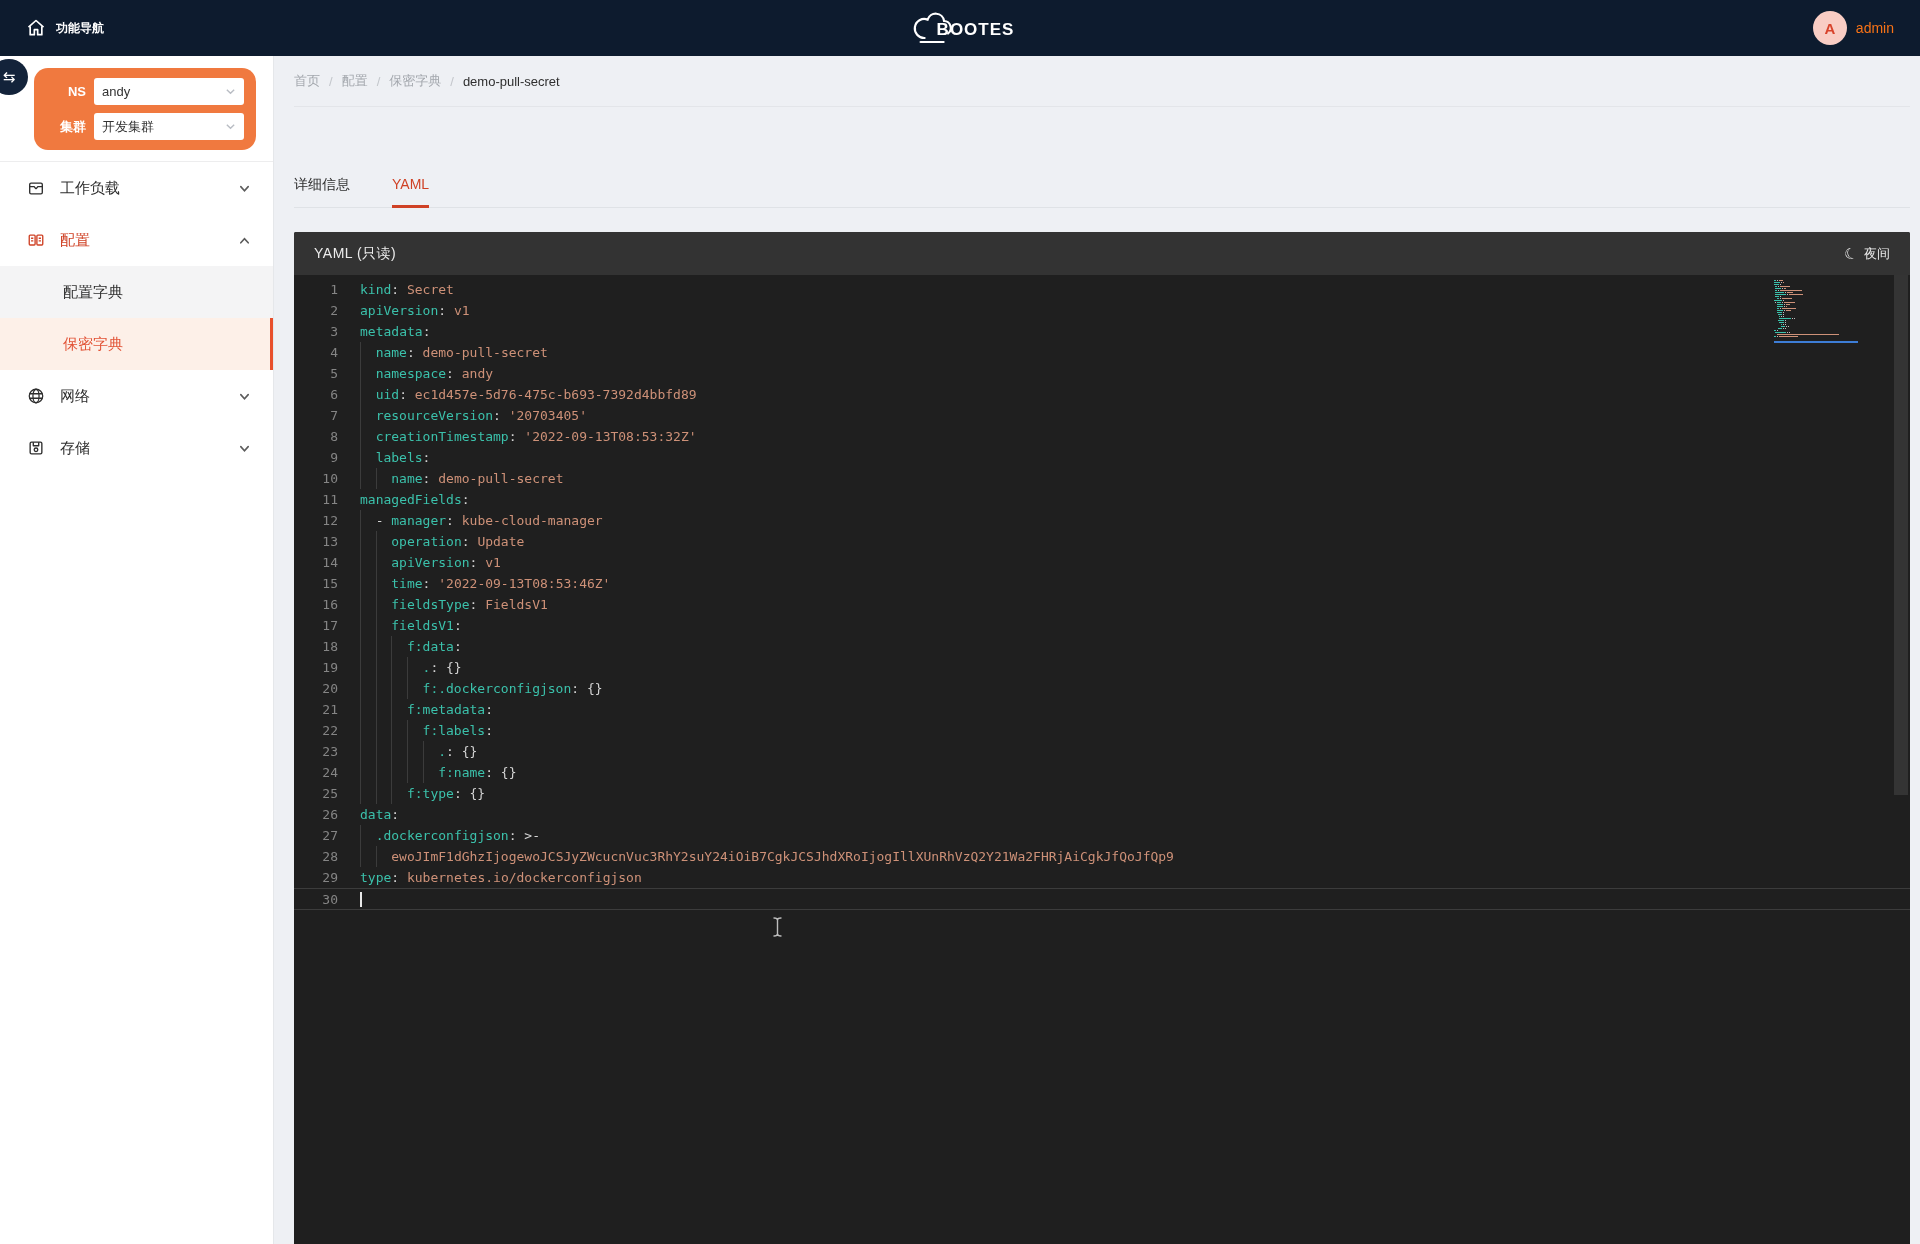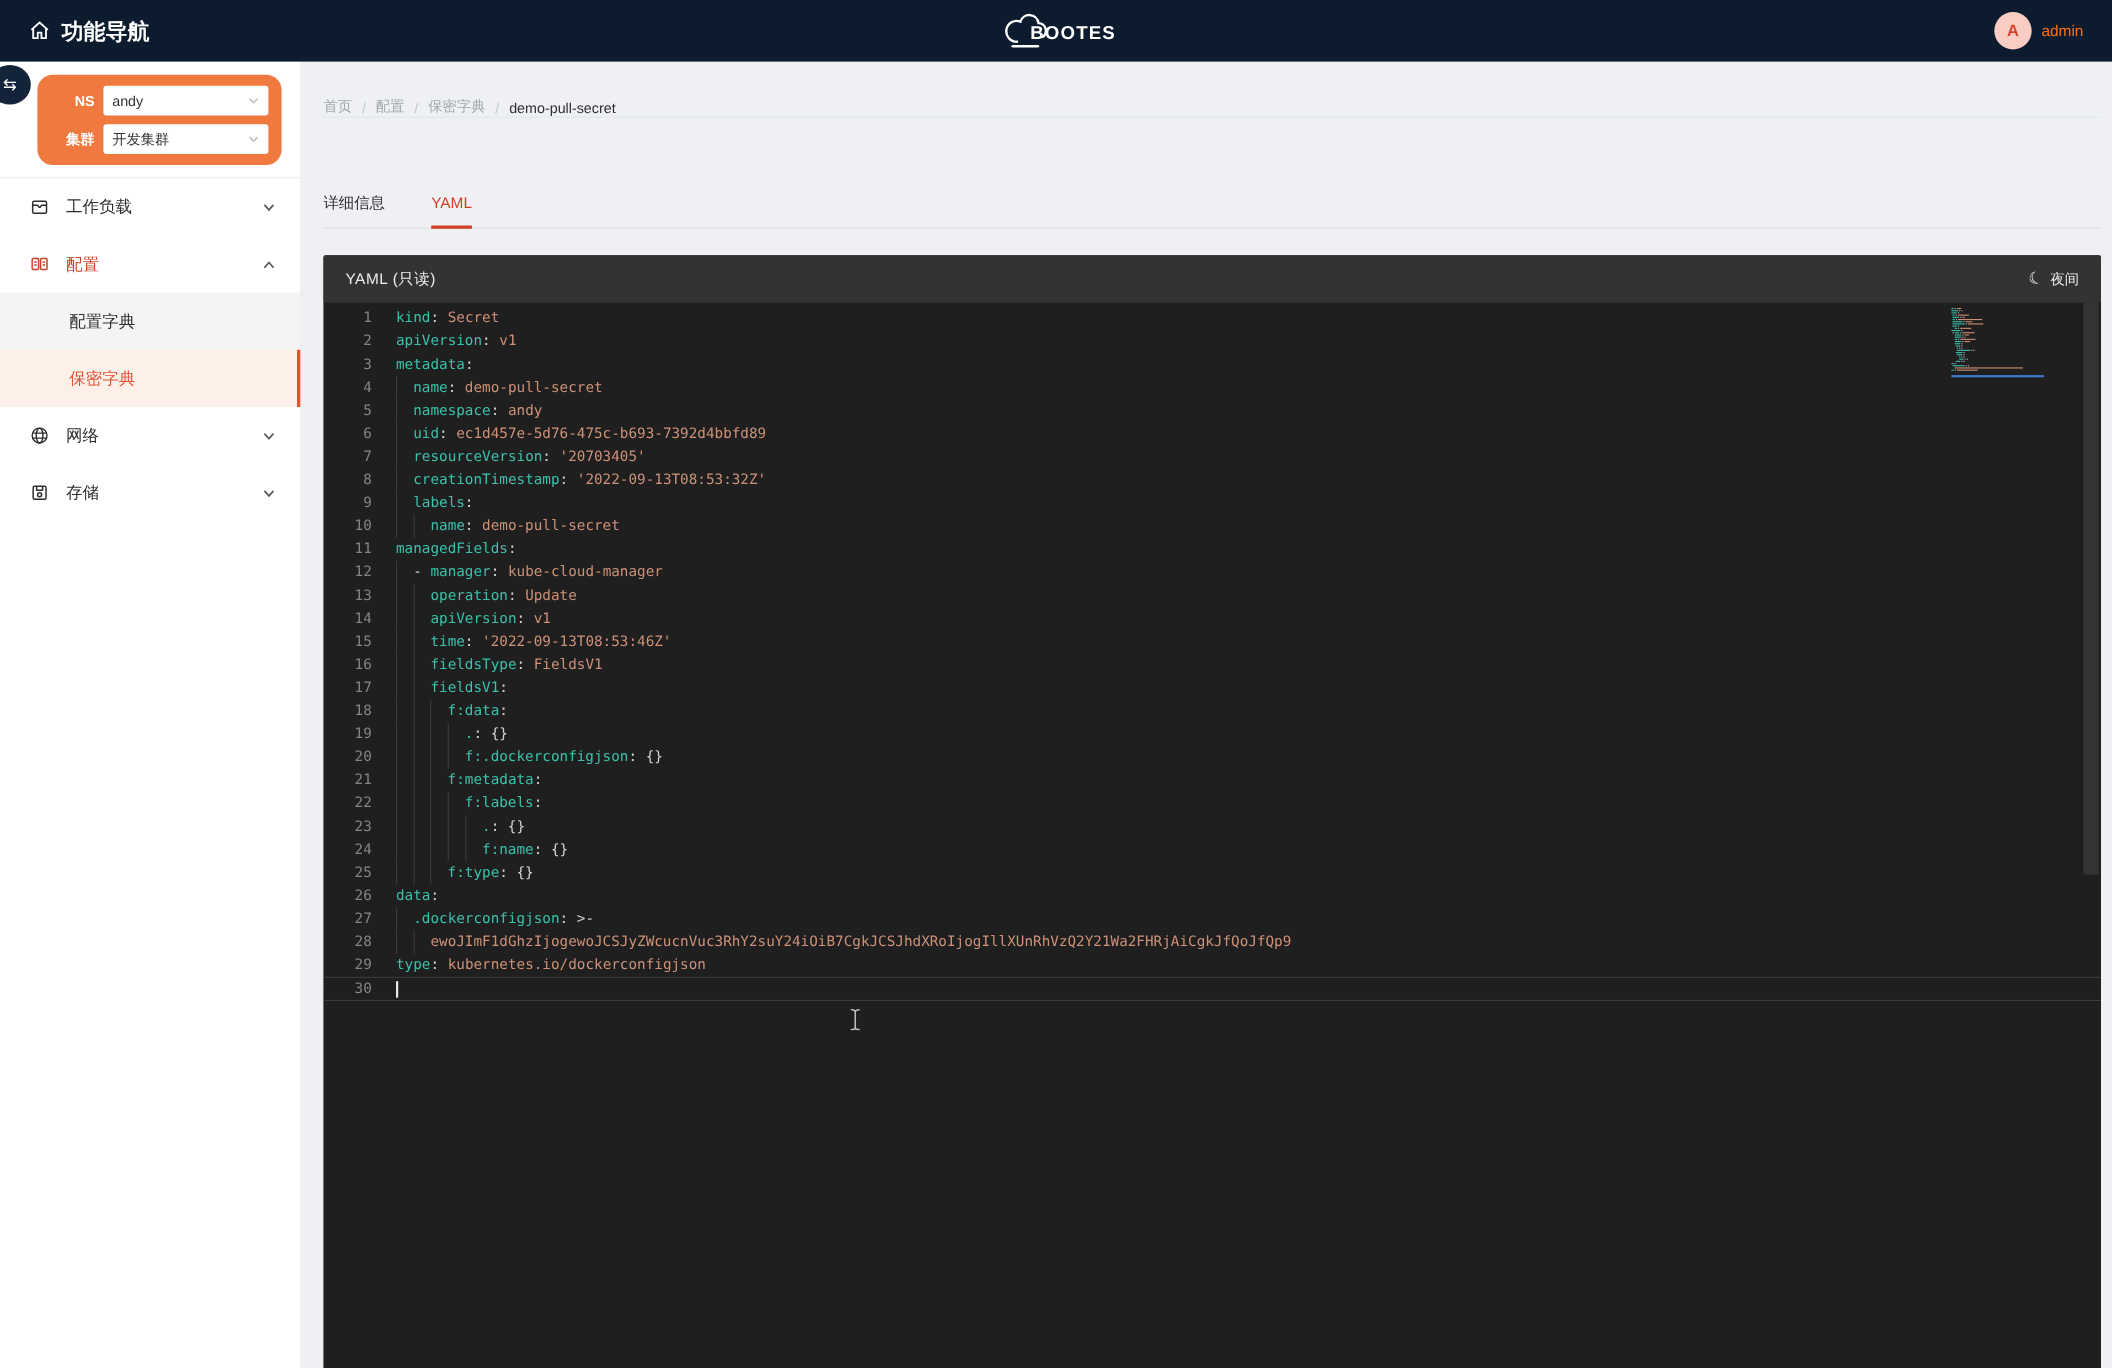--- a/index.html
+++ b/index.html
@@ -1,21 +1,21 @@
 <!DOCTYPE html>
 <html><head>
 <meta charset="utf-8">
 <style>
   * { margin:0; padding:0; box-sizing:border-box; }
   html,body { width:1920px; height:1244px; font-family:"Liberation Sans","DejaVu Sans",sans-serif; background:#ffffff; }
   #app { position:relative; width:1920px; height:1244px; overflow:hidden; background:#eef0f4; }
 
   
   .topbar { position:absolute; top:0; left:0; width:1920px; height:56px; background:#0d1b2e; display:flex; align-items:center; justify-content:space-between; padding:0 26px; z-index:30; }
-  .tb-left { display:flex; align-items:center; gap:10px; color:#fff; font-size:20px; font-weight:bold; }
+  .tb-left { display:flex; align-items:center; gap:10px; color:#fff; font-size:12px; font-weight:bold; }
   .tb-logo { position:absolute; left:50%; top:0; transform:translateX(-50%); height:56px; display:flex; align-items:center; }
   .logo-wrap { display:flex; align-items:flex-end; }
   .logo-text { color:#fff; font-size:17px; font-weight:bold; letter-spacing:1px; margin-left:-27px; margin-bottom:7px; }
   .tb-right { display:flex; align-items:center; gap:9px; }
   .avatar { width:34px; height:34px; border-radius:50%; background:#f9cdc4; color:#d8432b; font-weight:bold; font-size:15px; display:flex; align-items:center; justify-content:center; }
   .tb-user { color:#f97316; font-size:14px; }
 
   
   .sidebar { position:absolute; top:56px; left:0; width:274px; bottom:0; background:#fff; border-right:1px solid #e5e7ea; z-index:20; }
   .collapse-btn { position:absolute; top:3px; left:-10px; width:38px; height:36px; border-radius:50%; background:#13233a; color:#fff; font-size:15px; display:flex; align-items:center; justify-content:center; z-index:5; }
@@ -29,21 +29,21 @@
   .menu-item { height:52px; display:flex; align-items:center; font-size:15px; color:#2e2e2e; cursor:pointer; }
   .menu-item.parent { padding:0 22px 0 27px; }
   .menu-item.parent .mi-icon { display:flex; margin-right:15px; }
   .menu-item.parent .mi-chev { margin-left:auto; display:flex; color:#5b5b5b; }
   .menu-item.parent.active { color:#cf4125; }
   .menu-item.child { padding-left:63px; background:#f4f4f5; }
   .menu-item.child.active { background:#fdf0e8; color:#e25336; border-right:3px solid #e8502c; }
 
   
   .content { position:absolute; left:274px; top:56px; right:0; bottom:0; padding:0 10px 0 20px; }
-  .breadcrumb { height:51px; display:flex; align-items:flex-end; font-size:13px; border-bottom:1px solid #e3e5e9; }
+  .breadcrumb { height:51px; display:flex; align-items:center; font-size:13px; border-bottom:1px solid #e3e5e9; }
   .bc-item { color:#a3a7ad; }
   .bc-sep { color:#c3c6cb; margin:0 9px; }
   .bc-item.current { color:#2f2f2f; }
 
   .tabs { display:flex; gap:42px; padding-top:22px; border-bottom:1px solid #dfe2e6; }
   .tab { font-size:14px; color:#2f2f2f; padding-bottom:13px; cursor:pointer;margin-top:47px; }
   .tab.active { color:#cf4125; border-bottom:3px solid #cf4125; margin-bottom:-1px; }
 
   
   .editor { margin-top:24px; height:1047px; background:#1f1f1f; border-radius:2px; overflow:hidden; }

